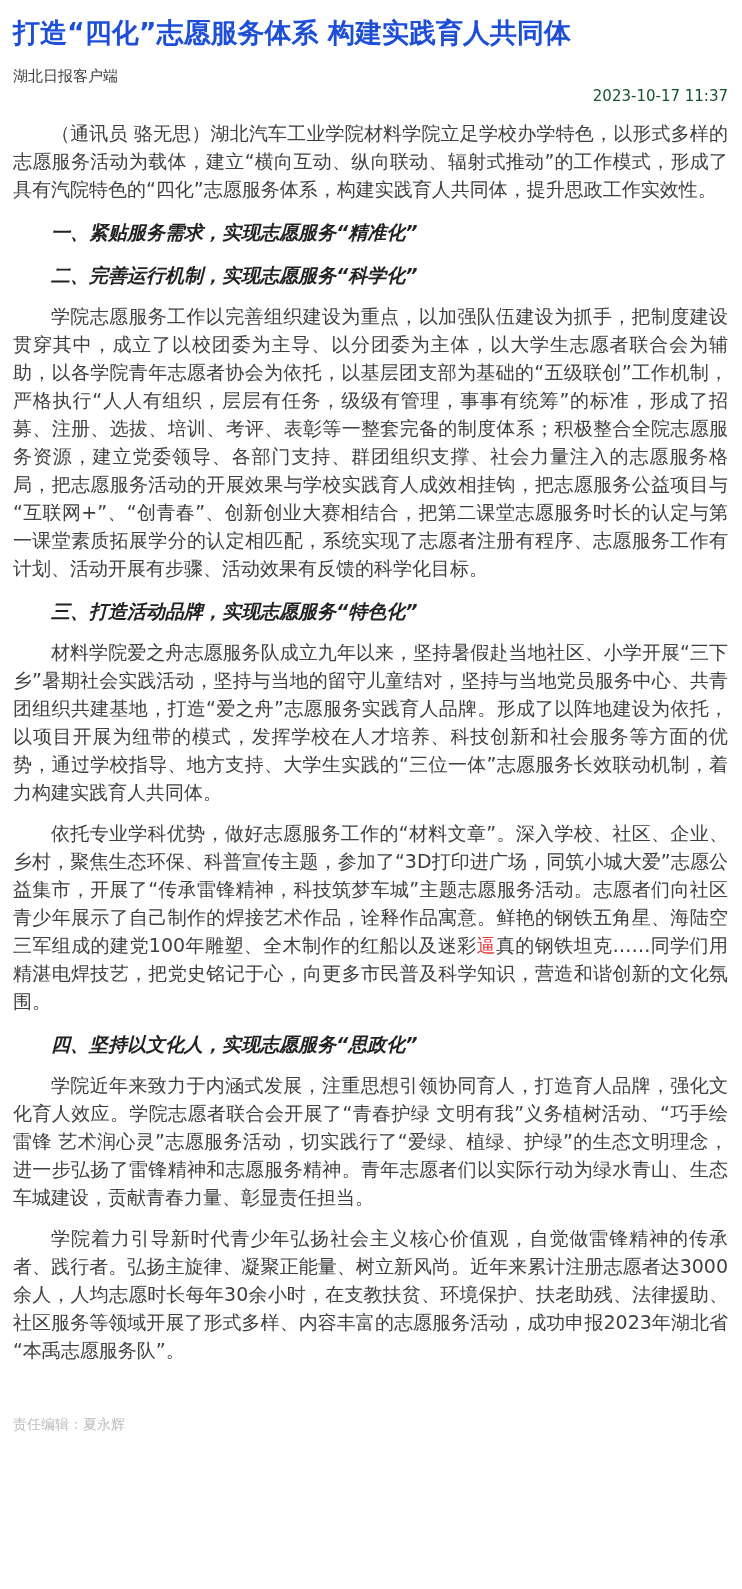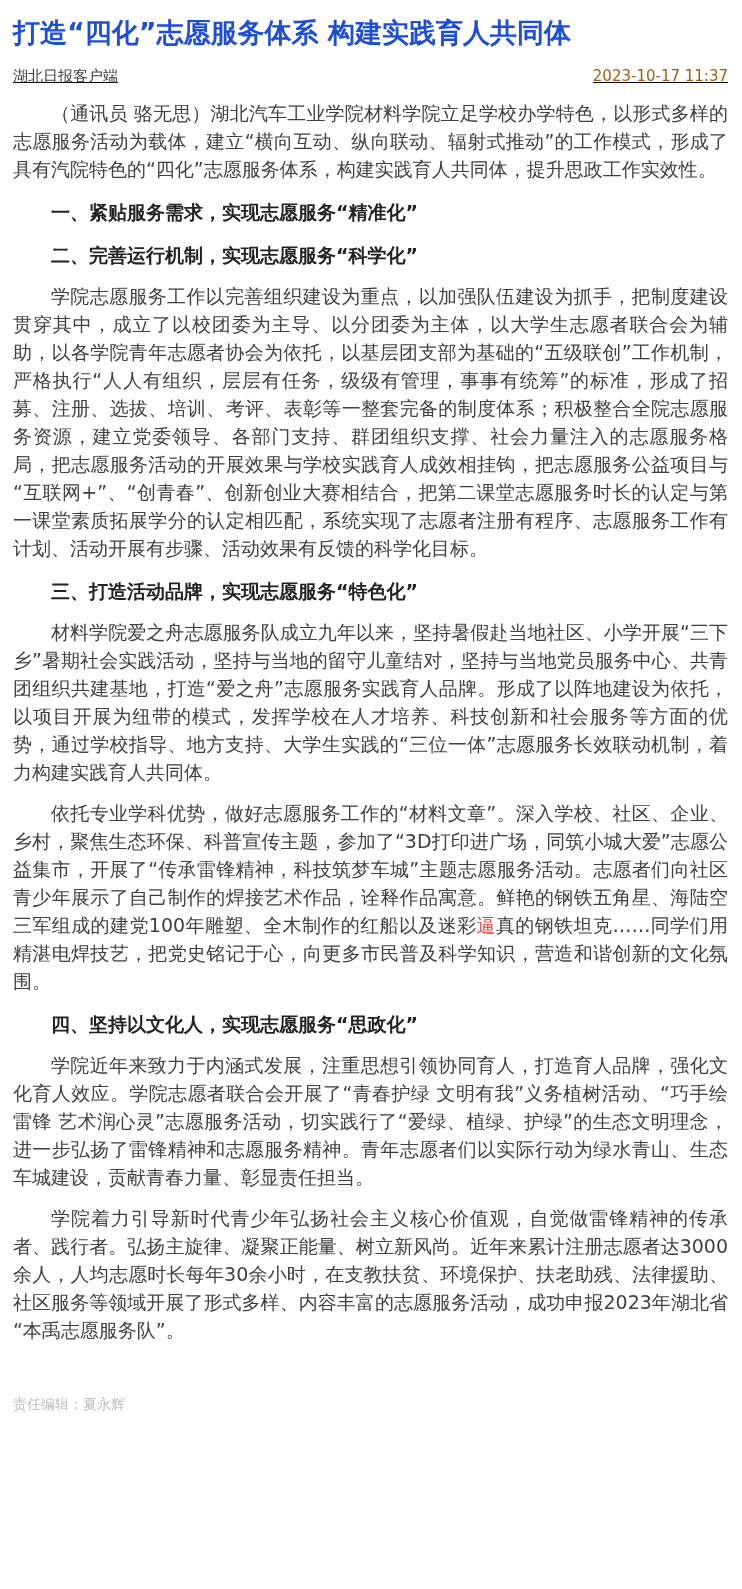--- a/index.html
+++ b/index.html
@@ -24,40 +24,40 @@
     font-weight: 700;
     color: #1d4ed8;
   }
   .meta {
     display: flex;
     justify-content: space-between;
     align-items: flex-start;
     margin-top: 15px;
     font-size: 15px;
     line-height: 20px;
-    text-decoration: underline;
   }
   .meta .source { color: #3c3c3c; }
-  .meta .time   { color: #a16207; }
+  .meta .time   { color: #14532d; margin-top: 20px; }
 
   .body p {
     margin: 13px 0;
     font-size: 19px;
     line-height: 28px;
     color: #404040;
     text-indent: 2em;
     text-align: justify;
   }
   .body h2 {
     margin: 15px 0 13px 0;
     font-size: 19px;
     line-height: 28px;
     font-weight: 700;
     color: #222222;
     text-indent: 2em;
+    font-style: italic;
   }
   .flagged { color: #e53935; }
 
   .editor {
     margin-top: 50px;
     font-size: 14px;
     line-height: 20px;
     color: #bcbcbc;
   }
 </style>

